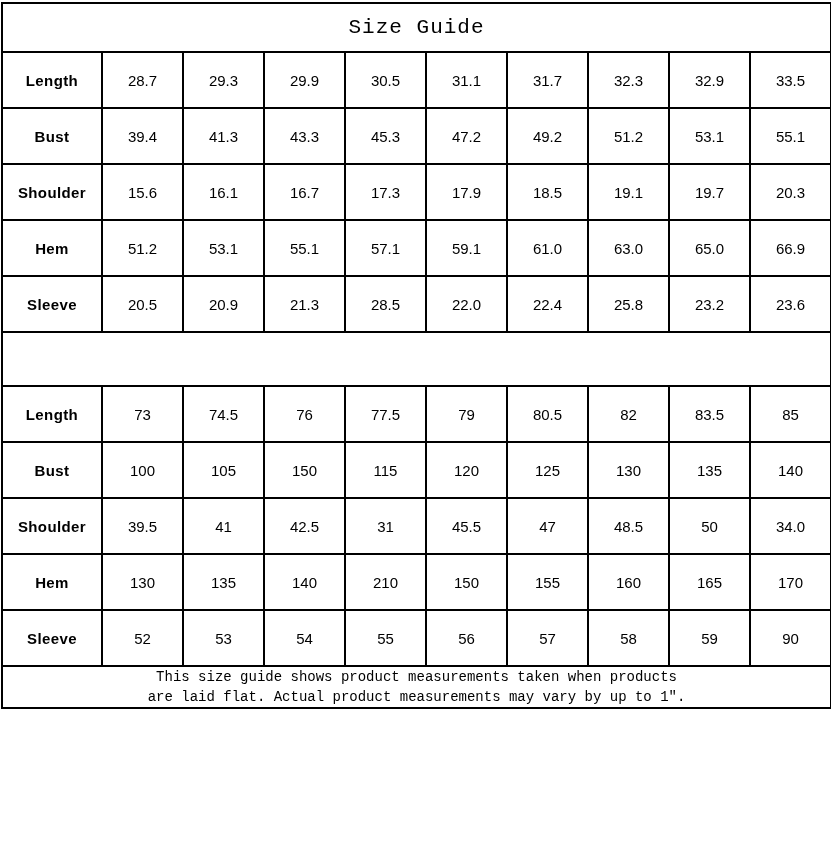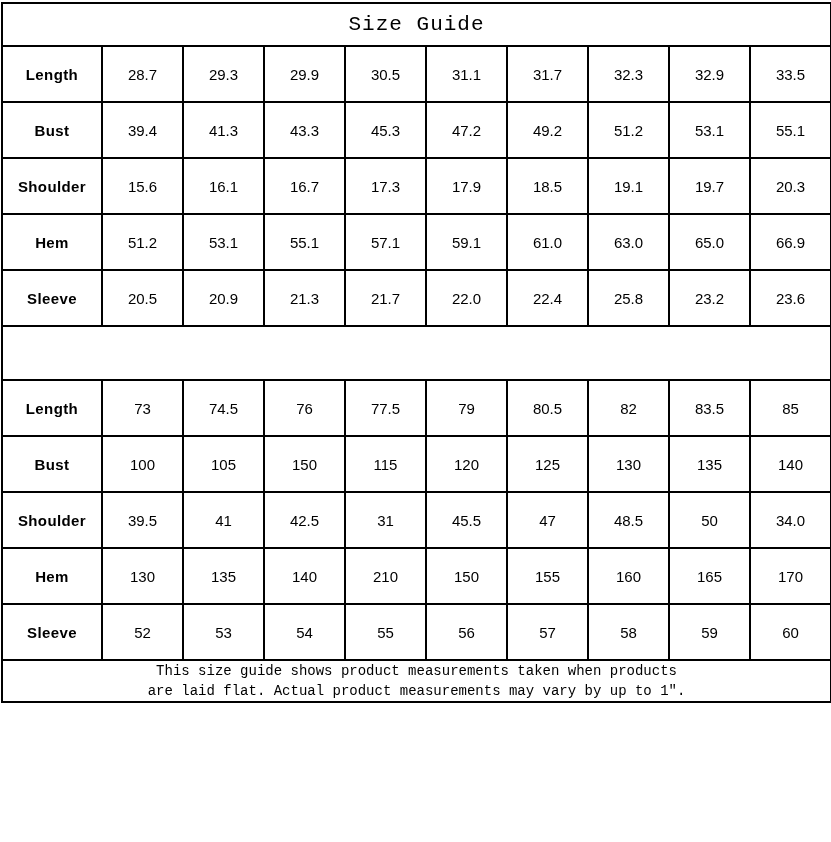--- a/index.html
+++ b/index.html
@@ -23,21 +23,21 @@
   }
   col.label-col  { width: 100px; }
   col.size-col   { width: 81px; }
   td, th {
     border: 2px solid #000000;
     text-align: center;
     vertical-align: middle;
     padding: 0;
   }
   tr.title-row td {
-    height: 43px;
+    height: 49px;
     font-family: "Liberation Mono", "DejaVu Sans Mono", monospace;
     font-size: 21px;
     font-weight: normal;
     letter-spacing: 1px;
   }
   tbody.section tr { height: 56px; }
   tbody.section th {
     font-size: 15px;
     font-weight: bold;
     letter-spacing: 0.4px;
@@ -123,21 +123,21 @@
         <td>61.0</td>
         <td>63.0</td>
         <td>65.0</td>
         <td>66.9</td>
       </tr>
       <tr>
         <th>Sleeve</th>
         <td>20.5</td>
         <td>20.9</td>
         <td>21.3</td>
-        <td>21.7</td>
+        <td>28.5</td>
         <td>22.0</td>
         <td>22.4</td>
         <td>25.8</td>
         <td>23.2</td>
         <td>23.6</td>
       </tr>
     </tbody>
   <tbody>
     <tr class="gap-row">
       <td colspan="10"></td>
@@ -195,21 +195,21 @@
       <tr>
         <th>Sleeve</th>
         <td>52</td>
         <td>53</td>
         <td>54</td>
         <td>55</td>
         <td>56</td>
         <td>57</td>
         <td>58</td>
         <td>59</td>
-        <td>60</td>
+        <td>90</td>
       </tr>
     </tbody>
   <tbody>
     <tr class="footer-row">
       <td colspan="10">
         <div>This size guide shows product measurements taken when products</div>
         <div>are laid flat. Actual product measurements may vary by up to 1″.</div>
       </td>
     </tr>
   </tbody>

